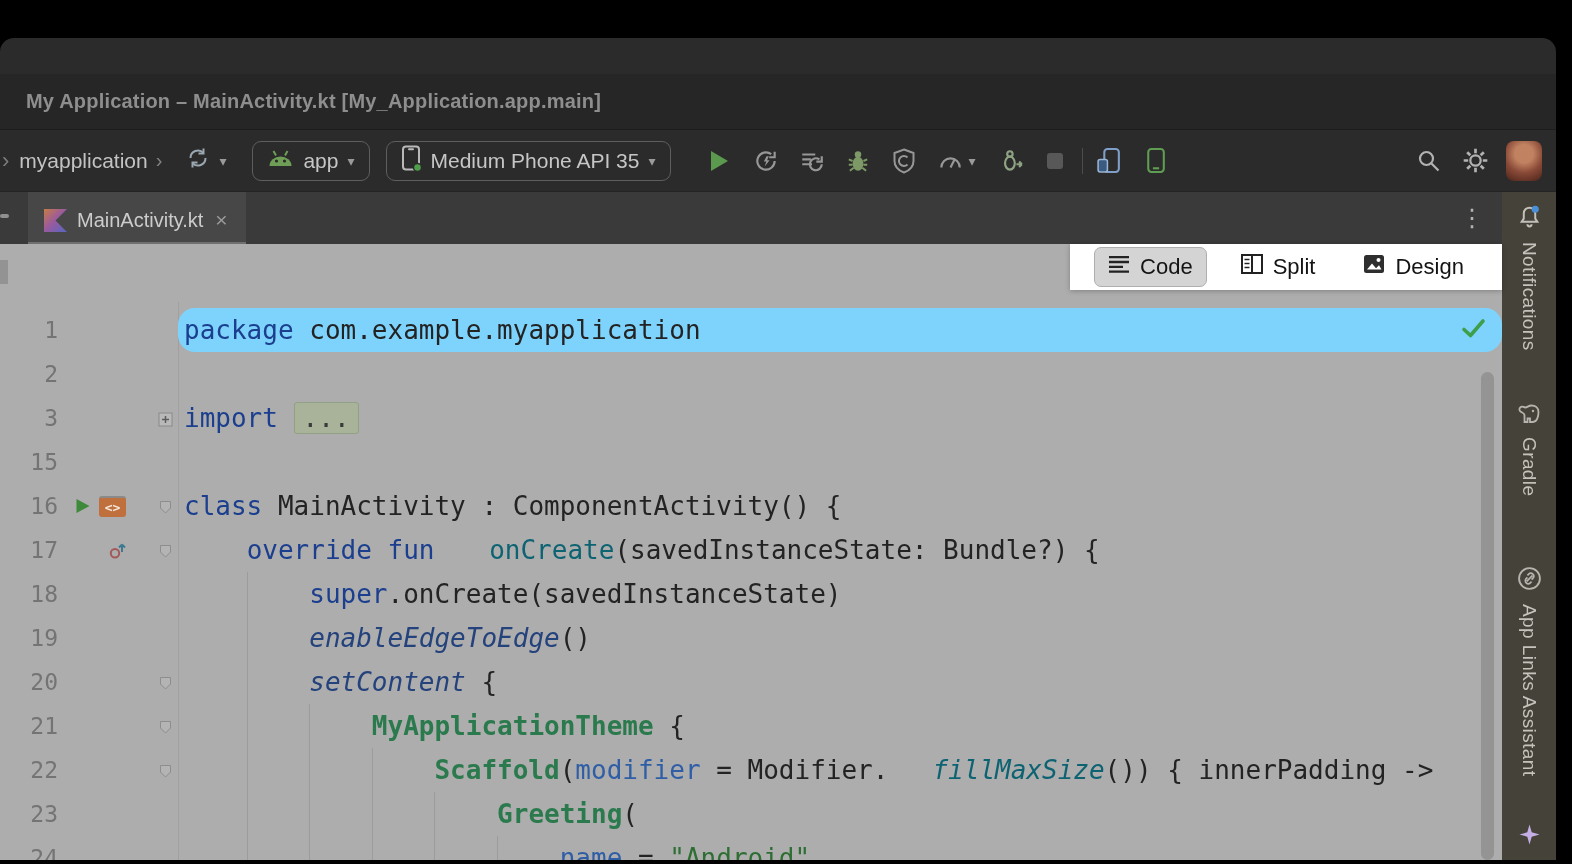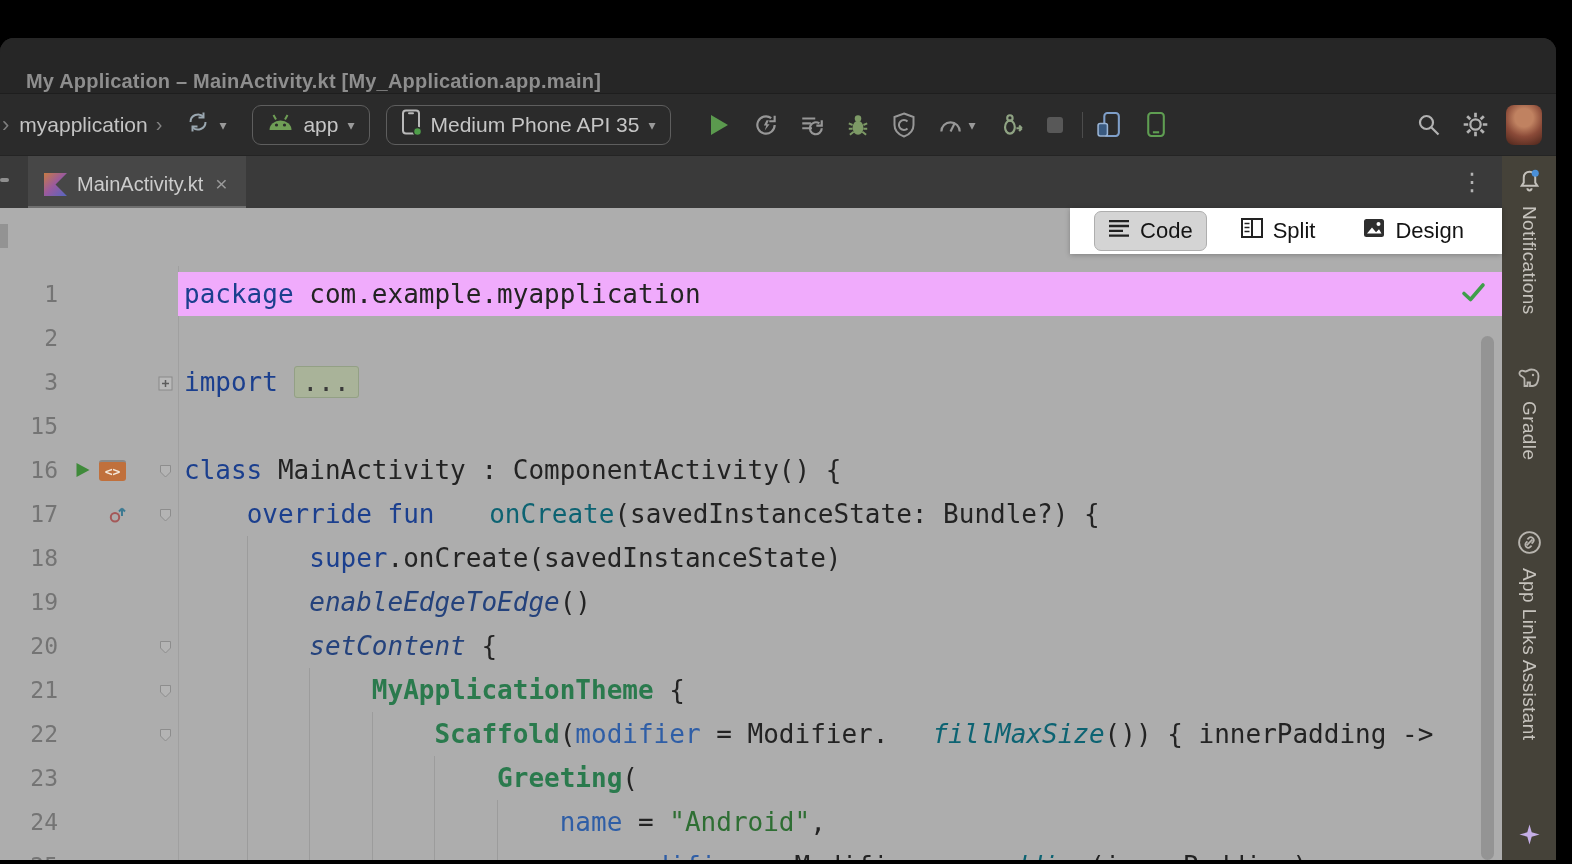--- a/index.html
+++ b/index.html
@@ -3,22 +3,22 @@
 <meta charset="utf-8">
 <style>
   * { margin:0; padding:0; box-sizing:border-box; }
   html,body { background:#000; font-family:"Liberation Sans", sans-serif; }
   .screen { position:relative; width:1572px; height:864px; background:#000; overflow:hidden; }
   .window { position:absolute; left:0; top:38px; width:1556px; height:822px;
             border-radius:14px 14px 0 0; overflow:hidden; background:#2b2b2b;
             display:flex; flex-direction:column; }
 
   
-  .titlebar { height:56px; flex:none; background:#262626; display:flex; align-items:flex-end;
-              padding:0 26px; border-bottom:1px solid #1e1e1e; }
+  .titlebar { height:56px; flex:none; background:#262626; display:flex; align-items:center;
+              padding:0 26px; border-bottom:1px solid #1e1e1e;margin-top:36px; }
   .titlebar .t { color:#8e8e8e; font-weight:bold; font-size:20px; letter-spacing:.2px; }
 
   
   .toolbar { height:62px; flex:none; background:#2b2b2b; display:flex; align-items:center;
              padding:0 14px 0 6px; border-bottom:1px solid #242424; }
   .crumb-arrow { color:#7d7d7d; font-size:22px; margin-left:-4px; }
   .crumb { color:#c3c3c3; font-size:21px; margin-left:10px; cursor:default; }
   .crumb-arrow2 { color:#848484; font-size:20px; margin:0 4px 0 8px; }
   .tbtn { display:flex; align-items:center; gap:9px; background:transparent; border:none;
           color:#c6c6c6; font-size:21px; font-family:inherit; height:40px; padding:0 10px; }
@@ -60,21 +60,21 @@
   
   .editor { flex:1; background:#adadad; position:relative; overflow:hidden;
             font-family:"DejaVu Sans Mono", monospace; font-size:26px; padding-top:6px; }
   .editor::before { content:""; position:absolute; left:178px; top:0; bottom:0; width:1px; background:#a0a0a0; }
   .iguide { position:absolute; width:1px; background:#9c9c9c; bottom:0; }
   .line { display:flex; height:44px; line-height:44px; white-space:pre; position:relative; }
   .ln { width:58px; flex:none; text-align:right; color:#747474; font-size:23px; }
   .gic { width:94px; flex:none; display:flex; align-items:center; gap:8px; padding-left:16px; }
   .gfold { width:26px; flex:none; display:flex; align-items:center; justify-content:center; }
   .code { flex:1; color:#232323; padding-left:6px; }
-  .line.hl .code { background:#f0abfc; }
+  .line.hl .code { background:#7dd3fc;border-radius:17px; }
   .gi { display:inline-flex; align-items:center; }
   .gi-override { margin-left:34px; }
   .acomp { display:inline-flex; align-items:center; justify-content:center; width:27px; height:21px;
            background:#c0703c; border-radius:3px; color:#f4e9dc; font-size:13px; font-weight:bold;
            font-family:"DejaVu Sans Mono",monospace; line-height:1; border-top:2px solid #8a8a8a; }
   .tok-kw  { color:#1b3f8e; }
   .tok-pl  { color:#232323; }
   .tok-fn  { color:#0d6372;margin-left:39px; }
   .tok-xfn { color:#24427c; font-style:italic; }
   .tok-xfn2{ color:#0d6372; font-style:italic;margin-left:44px; }

